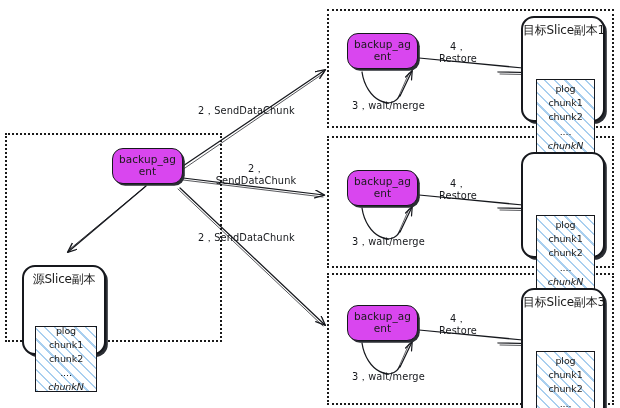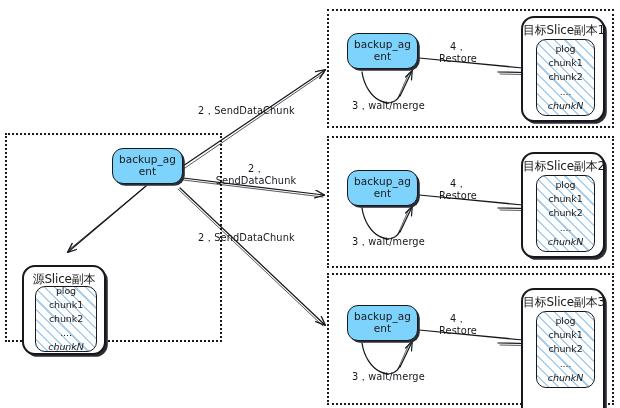--- a/index.html
+++ b/index.html
@@ -16,21 +16,21 @@
     border:2px dotted #1a1a1a;
     box-sizing:border-box;
     background:transparent;
   }
 
   
   .agent{
     position:absolute;box-sizing:border-box;
     border:1.6px solid #16181d;
     border-radius:11px;
-    background:#7dd3fc;
+    background:#d946ef;
     box-shadow:2.2px 2.2px 0 -0.4px #2a2d33;
     display:flex;align-items:center;justify-content:center;
     text-align:center;line-height:1.12;
     font-size:10.5px;letter-spacing:.1px;
     padding:2px 3px;
     z-index:3;
   }
 
   
   .slice{
@@ -42,27 +42,28 @@
     z-index:3;
   }
   .slice-title{
     position:absolute;left:0;right:0;top:4px;
     text-align:center;font-size:12px;white-space:nowrap;
     letter-spacing:-.2px;
   }
   .hatchbox{
     position:absolute;box-sizing:border-box;
     border:1.5px solid #16181d;
-    border-radius:10px;
+    border-radius:0;
     overflow:hidden;
     background-color:#ffffff;
     background-image:repeating-linear-gradient(
        45deg,
        #a9cfef 0px,#a9cfef 1.6px,
        rgba(255,255,255,0) 1.6px, rgba(255,255,255,0) 7.2px);
+    margin-top:40px;
   }
   .hatchbox .lines{
     position:absolute;left:0;right:0;top:0;bottom:0;
     display:flex;flex-direction:column;align-items:center;justify-content:center;
     font-size:9.5px;line-height:1.48;text-align:center;
     letter-spacing:-.1px;
   }
   .hatchbox .lines span{display:block;}
   .ital{font-style:italic;}
 
@@ -190,21 +191,20 @@
       <span>backup_ag</span><br>
       <span>ent</span>
     </span>
   </div>
   <div class="lbl" style="left:352px;top:236px;">3，wait/merge</div>
   <div class="lbl two-line" style="left:424px;top:178px;width:68px;">
     <span>4，</span><br>
     <span>Restore</span>
   </div>
   <div class="slice" style="left:521px;top:152px;width:84px;height:106px;">
-    <div class="slice-title">目标Slice副本2</div>
     <div class="hatchbox" style="left:13px;top:21px;width:59px;height:77px;">
       <div class="lines">
         <span>plog</span>
         <span>chunk1</span>
         <span>chunk2</span>
         <span>....</span>
         <span class="ital">chunkN</span>
       </div>
     </div>
   </div>

